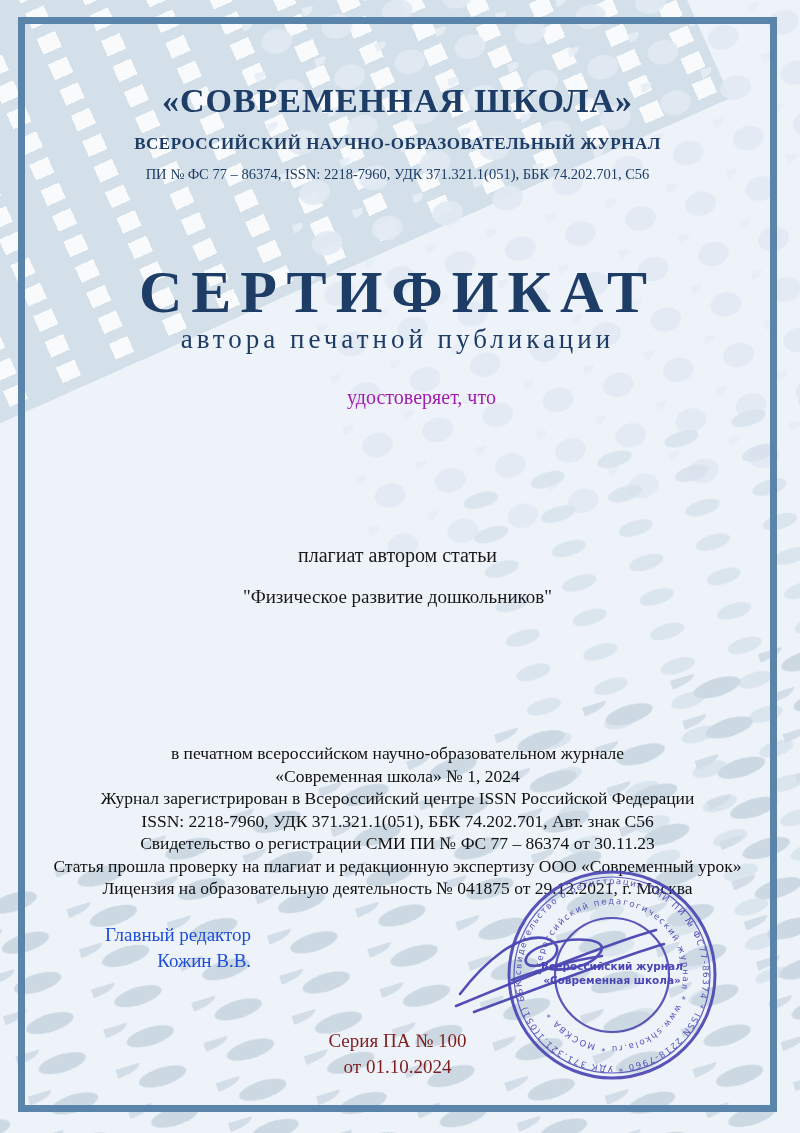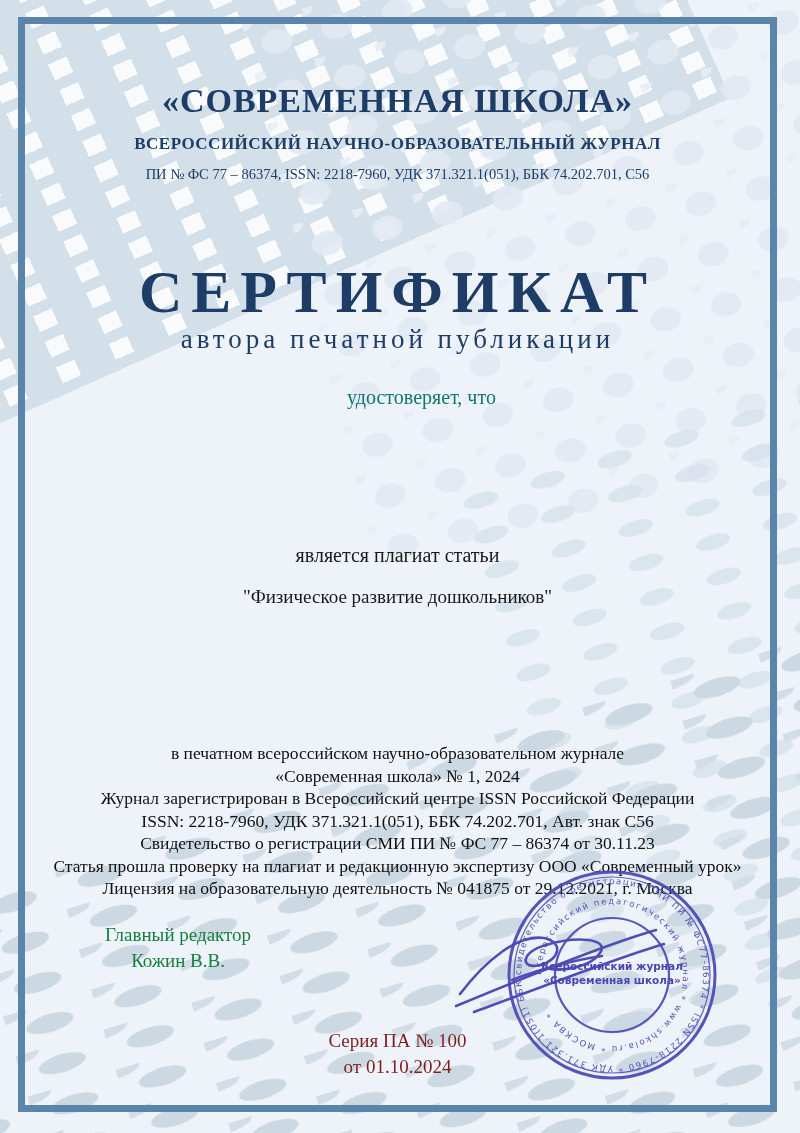--- a/index.html
+++ b/index.html
@@ -71,41 +71,41 @@
   .cert-title{
     position:absolute;left:0;right:0;top:222px;
     font-size:60px;font-weight:bold;letter-spacing:9px;margin-top:12px;
   }
   .cert-subtitle{
     position:absolute;left:0;right:0;top:300px;
     font-size:27px;font-weight:normal;letter-spacing:4px;
   }
   .certifies{
     position:absolute;left:0;right:0;top:362px;
-    font-size:20px;color:#0f766e;padding-left:48px;
+    font-size:20px;color:#a21caf;padding-left:48px;
   }
   .authors{
     position:absolute;left:0;right:0;top:408px;
     font-size:20px;line-height:26px;color:#1a1a1a;
   }
   .statement{
     position:absolute;left:0;right:0;top:520px;
     font-size:20px;color:#1a1a1a;
   }
   .article-title{
     position:absolute;left:0;right:0;top:562px;
     font-size:19px;color:#1a1a1a;
   }
   .pub-details{
     position:absolute;left:-10px;right:-10px;top:718px;
     font-size:17.5px;line-height:22.5px;color:#111;
   }
   .editor{
     position:absolute;left:80px;top:898px;
-    font-size:19px;line-height:26px;color:#15803d;text-align:center;
+    font-size:19px;line-height:26px;color:#1d4ed8;text-align:right;
   }
   .series-block{
     position:absolute;left:0;right:0;top:1004px;
     font-size:19px;line-height:26px;color:#7f1d1d;
   }
   
   .stamp{position:absolute;z-index:3;left:497px;top:860px;width:230px;height:230px;}
   .stamp text{
     font-family:"DejaVu Sans","Liberation Sans",sans-serif;
     fill:#4a45b3;
@@ -132,21 +132,21 @@
 
     <div class="reg-line center navy">ПИ № ФС 77 – 86374, ISSN: 2218-7960, УДК 371.321.1(051), ББК 74.202.701, С56</div>
 
     <div class="cert-title center navy">СЕРТИФИКАТ</div>
 
     <div class="cert-subtitle center navy">автора печатной публикации</div>
 
     <div class="certifies center">удостоверяет, что</div>
 
 
-    <div class="statement center">является плагиат статьи</div>
+    <div class="statement center">плагиат автором статьи</div>
 
     <div class="article-title center">"Физическое развитие дошкольников"</div>
 
     <div class="pub-details center">
       <div>в печатном всероссийском научно-образовательном журнале</div>
       <div>«Современная школа» № 1, 2024</div>
       <div>Журнал зарегистрирован в Всероссийский центре ISSN Российской Федерации</div>
       <div>ISSN: 2218-7960, УДК 371.321.1(051), ББК 74.202.701, Авт. знак С56</div>
       <div>Свидетельство о регистрации СМИ ПИ № ФС 77 – 86374 от 30.11.23</div>
       <div>Статья прошла проверку на плагиат и редакционную экспертизу ООО «Современный урок»</div>

